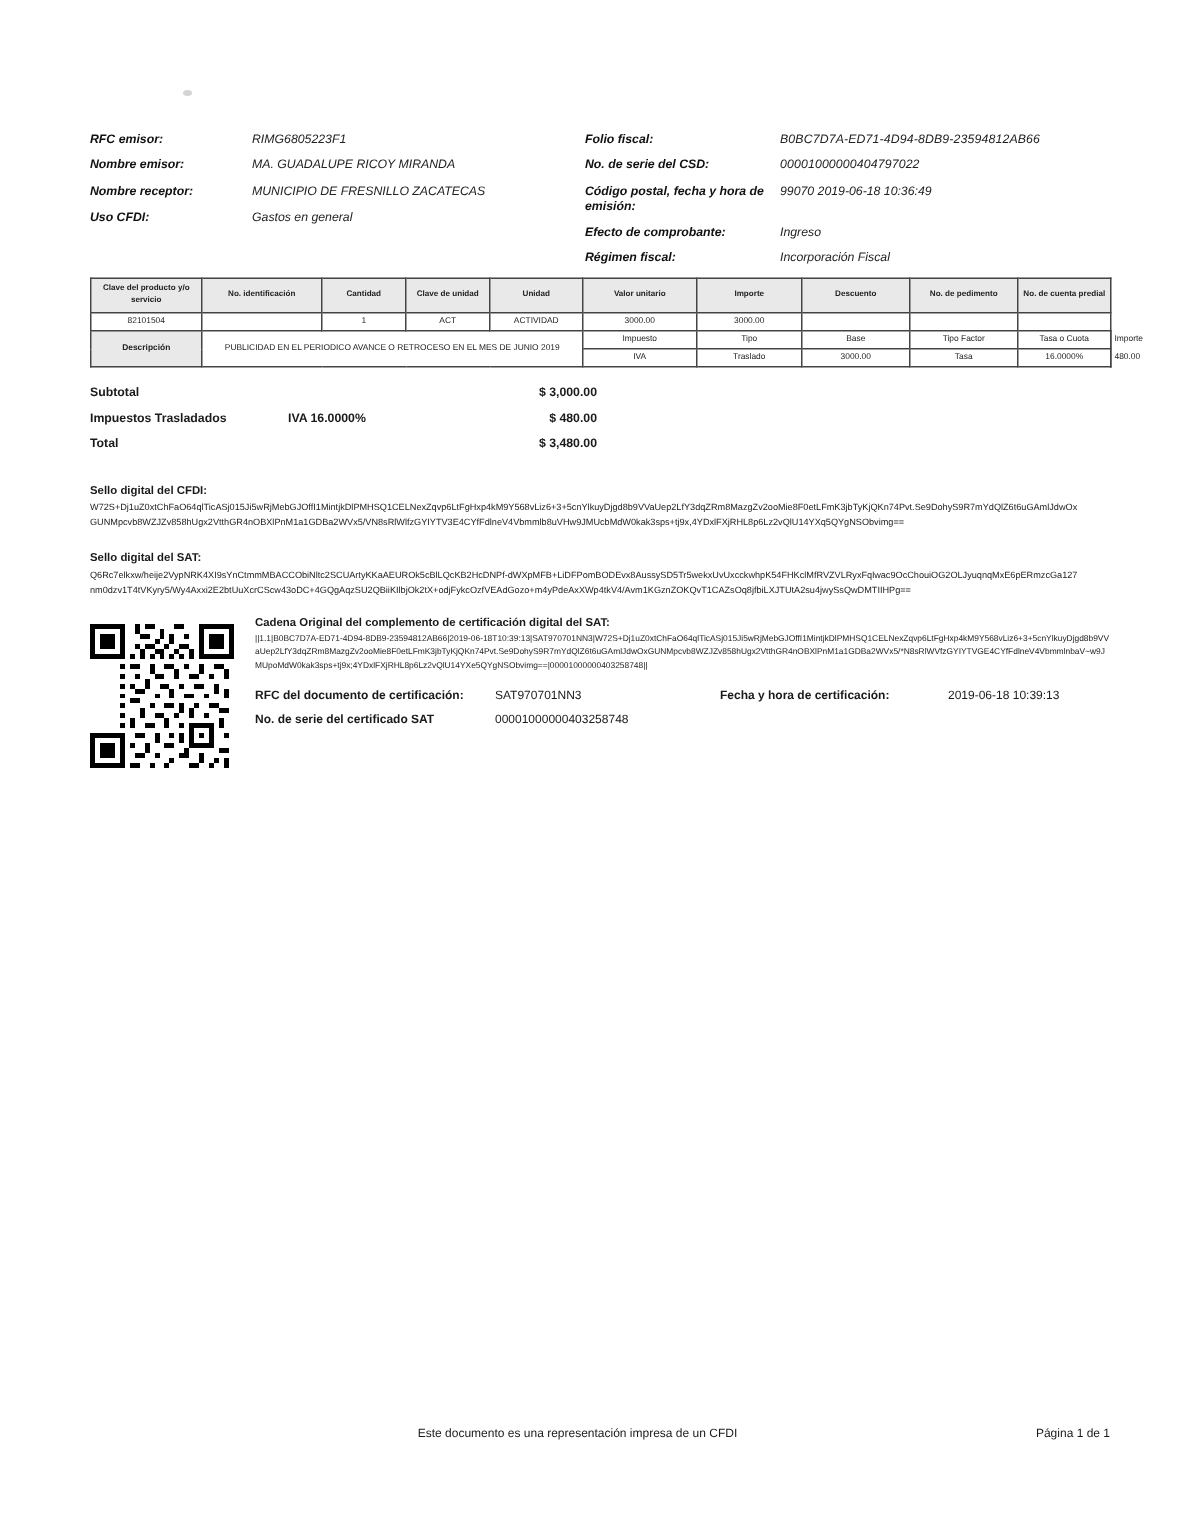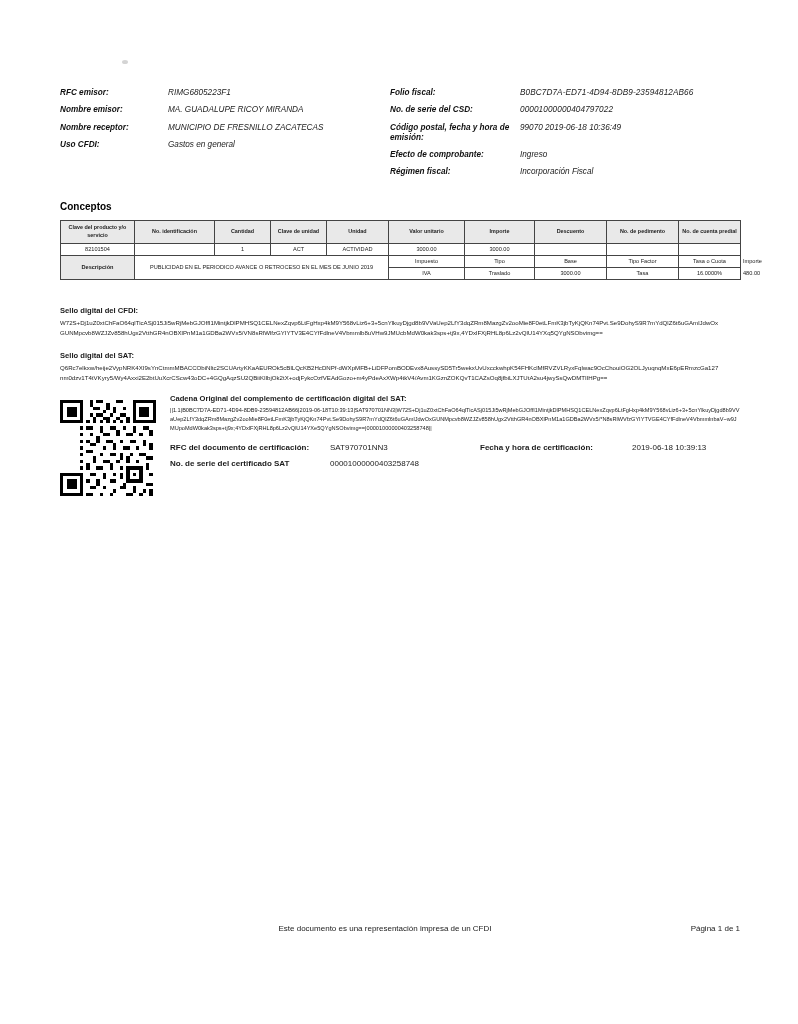--- a/index.html
+++ b/index.html
@@ -217,21 +217,21 @@
     width: 152px;
     flex: 0 0 152px;
     font-weight: bold;
   }
   .cert-value2 { }
 
   
   .footer {
     position: absolute;
     left: 60px;
-    bottom: 91px;
+    bottom: 64px;
     width: 680px;
     font-size: 8px;
   }
   .footer-inner {
     display: flex;
     align-items: baseline;
   }
   .footer-center {
     flex: 1 1 auto;
     text-align: center;
@@ -298,21 +298,20 @@
           <div class="meta-label wide">Efecto de comprobante:</div>
           <div class="meta-value">Ingreso</div>
         </div>
         <div class="meta-row">
           <div class="meta-label wide">Régimen fiscal:</div>
           <div class="meta-value">Incorporación Fiscal</div>
         </div>
       </div>
     </div>
 
-    <div class="section-title">Conceptos</div>
 
     <table class="conceptos">
       <colgroup>
         <col style="width:74px">
         <col style="width:80px">
         <col style="width:56px">
         <col style="width:56px">
         <col style="width:62px">
         <col style="width:76px">
         <col style="width:70px">
@@ -363,20 +362,37 @@
           <td>3000.00</td>
           <td>Tasa</td>
           <td>16.0000%</td>
           <td>480.00</td>
         </tr>
       </tbody>
     </table>
 
     <div class="totals-wrap">
 
+      <div class="tot-col">
+        <div class="tot-row">
+          <div class="tot-label">Subtotal</div>
+          <div class="tot-mid"></div>
+          <div class="tot-amount">$ 3,000.00</div>
+        </div>
+        <div class="tot-row">
+          <div class="tot-label">Impuestos Trasladados</div>
+          <div class="tot-mid">IVA   16.0000%</div>
+          <div class="tot-amount">$ 480.00</div>
+        </div>
+        <div class="tot-row">
+          <div class="tot-label">Total</div>
+          <div class="tot-mid"></div>
+          <div class="tot-amount">$ 3,480.00</div>
+        </div>
+      </div>
     </div>
 
     <div class="sello-block">
       <div class="sello-title">Sello digital del CFDI:</div>
       <div class="sello-text">W72S+Dj1uZ0xtChFaO64qlTicASj015Ji5wRjMebGJOffI1MintjkDlPMHSQ1CELNexZqvp6LtFgHxp4kM9Y568vLiz6+3+5cnYlkuyDjgd8b9VVaUep2LfY3dqZRm8MazgZv2ooMie8F0etLFmK3jbTyKjQKn74Pvt.Se9DohyS9R7mYdQlZ6t6uGAmlJdwOxGUNMpcvb8WZJZv858hUgx2VtthGR4nOBXlPnM1a1GDBa2WVx5/VN8sRlWlfzGYIYTV3E4CYfFdlneV4Vbmmlb8uVHw9JMUcbMdW0kak3sps+tj9x,4YDxlFXjRHL8p6Lz2vQlU14YXq5QYgNSObvimg==</div>
     </div>
 
     <div class="sello-block">
       <div class="sello-title">Sello digital del SAT:</div>
       <div class="sello-text">Q6Rc7elkxw/heije2VypNRK4XI9sYnCtmmMBACCObiNltc2SCUArtyKKaAEUROk5cBlLQcKB2HcDNPf-dWXpMFB+LiDFPomBODEvx8AussySD5Tr5wekxUvUxcckwhpK54FHKclMfRVZVLRyxFqlwac9OcChouiOG2OLJyuqnqMxE6pERmzcGa127nm0dzv1T4tVKyry5/Wy4Axxi2E2btUuXcrCScw43oDC+4GQgAqzSU2QBiiKIlbjOk2tX+odjFykcOzfVEAdGozo+m4yPdeAxXWp4tkV4/Avm1KGznZOKQvT1CAZsOq8jfbiLXJTUtA2su4jwySsQwDMTIIHPg==</div>

